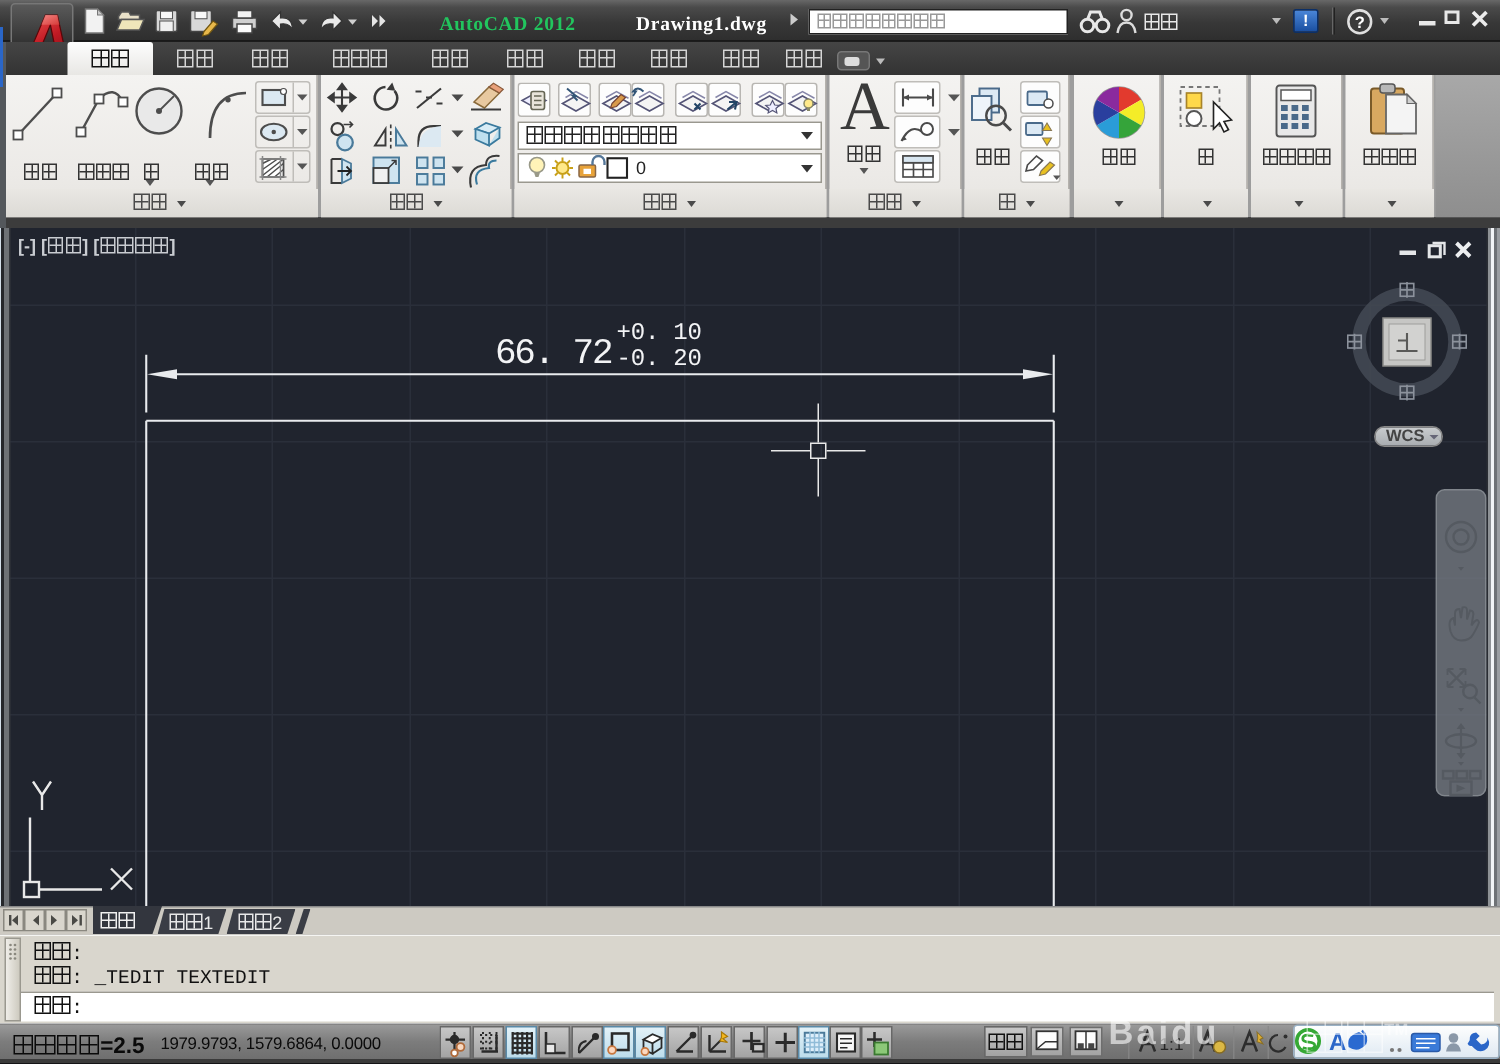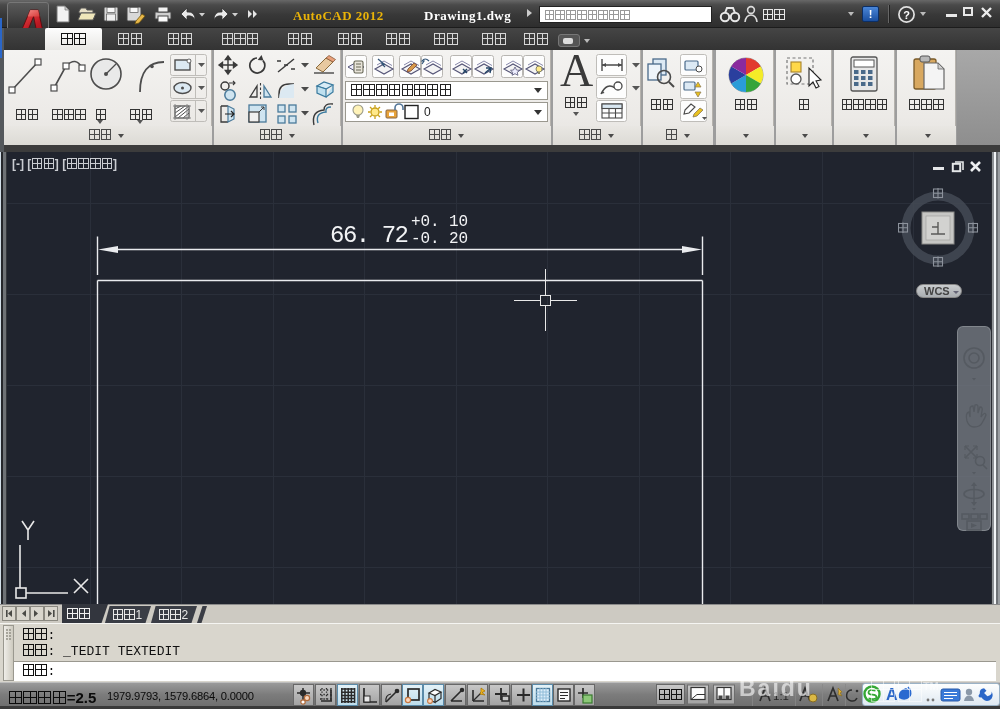--- a/index.html
+++ b/index.html
@@ -18,21 +18,21 @@
 #titlebar { left:0; top:0; width:1000px; height:28px;
   background:linear-gradient(#686868 0%, #4a4a4a 18%, #383838 55%, #2e2e2e 100%);
   border-bottom:1px solid #1c1c1c; }
 #leftedge { left:0; top:28px; width:4px; height:124px; background:#54585c; }
 #bluestrip { left:0; top:18px; width:2px; height:40px; background:#2a66c8; }
 
 #applogo { left:7px; top:2px; width:42px; height:44px;
   background:linear-gradient(#5a5a5a, #333 60%, #222);
   border:1px solid #777; border-radius:3px; }
 
-#titletext { left:293px; top:8px; width:280px; height:16px; color:#eab308;
+#titletext { left:293px; top:8px; width:280px; height:16px; color:#22c55e;
   font-family:"Liberation Serif", serif; font-weight:bold; font-size:13px; letter-spacing:0.5px;}
 #titletext2 { left:424px; top:8px; color:#fff; font-family:"Liberation Serif", serif;
   font-weight:bold; font-size:13px; letter-spacing:0.5px;}
 
 #searchbox { left:539px; top:6px; width:173px; height:17px; background:#fff;
   border:1px solid #222; font-size:11px; color:#999; padding:2px 4px; font-style:italic;}
 #loginarea { left:762px; top:8px; color:#e8e8e8; font-size:12px; }
 
 
 #tabrow { left:0; top:28px; width:1000px; height:22px;

